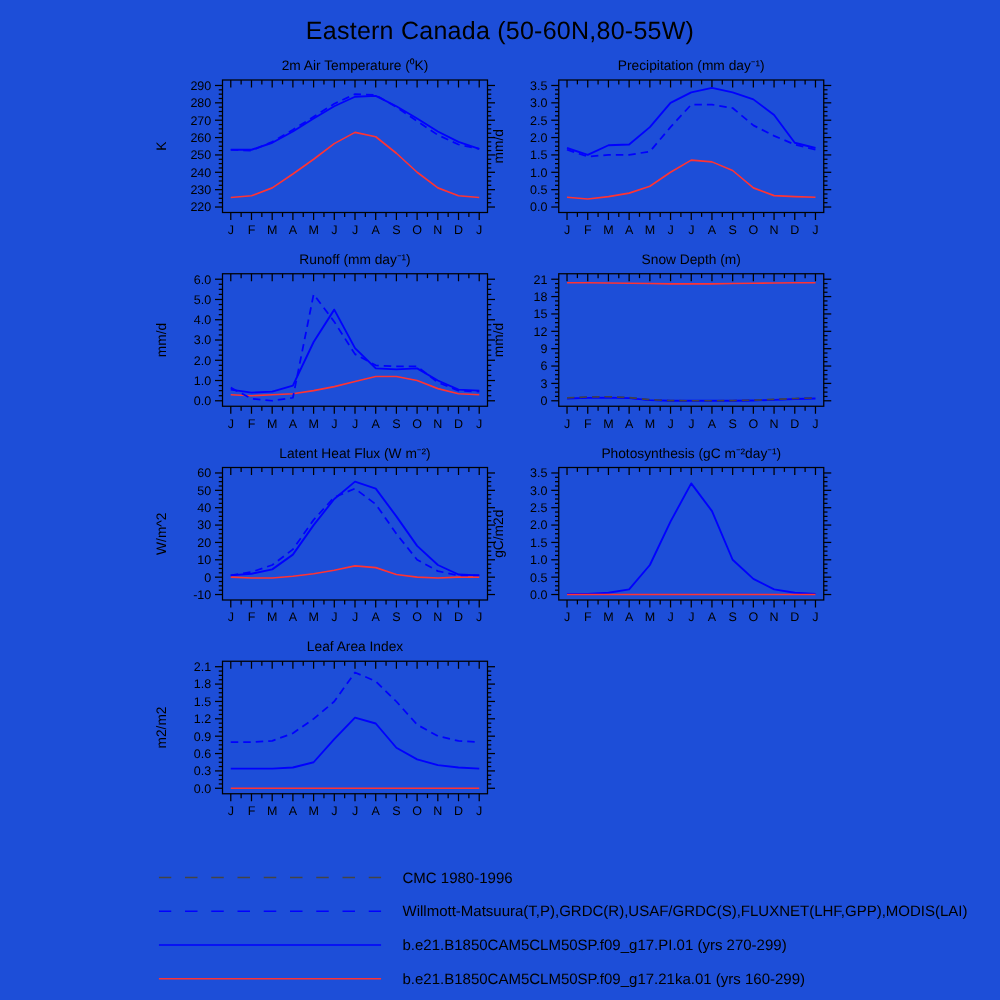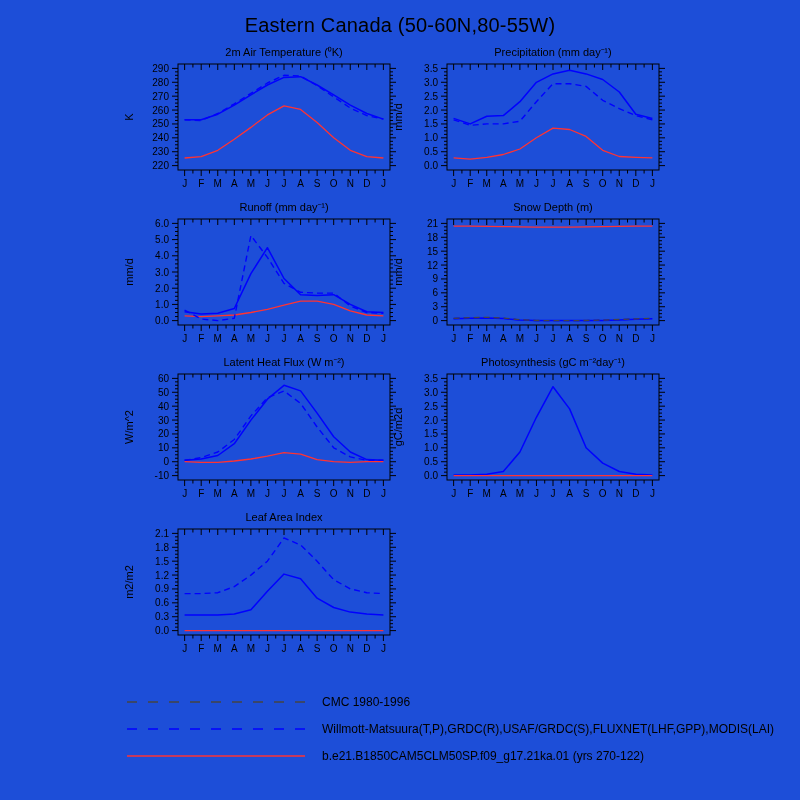--- a/index.html
+++ b/index.html
@@ -978,18 +978,24 @@
       <span class="llabel">CMC 1980-1996</span>
     </div>
     <div class="lrow">
       <svg class="lline">
           <line x1="0" y1="7" x2="178" y2="7" stroke="#0000ff" stroke-width="1.3" stroke-dasharray="10 11"></line>
         </svg>
       <span class="llabel">Willmott-Matsuura(T,P),GRDC(R),USAF/GRDC(S),FLUXNET(LHF,GPP),MODIS(LAI)</span>
     </div>
     <div class="lrow">
       <svg class="lline">
+          <line x1="0" y1="7" x2="178" y2="7" stroke="#0000ff" stroke-width="1.3"></line>
+        </svg>
+      <span class="llabel">b.e21.B1850CAM5CLM50SP.f09_g17.PI.01 (yrs 270-299)</span>
+    </div>
+    <div class="lrow">
+      <svg class="lline">
           <line x1="0" y1="7" x2="178" y2="7" stroke="#ff3333" stroke-width="1.3"></line>
         </svg>
-      <span class="llabel">b.e21.B1850CAM5CLM50SP.f09_g17.21ka.01 (yrs 270-122)</span>
+      <span class="llabel">b.e21.B1850CAM5CLM50SP.f09_g17.21ka.01 (yrs 160-299)</span>
     </div>
   </div>
 </div>
 
 </body></html>

